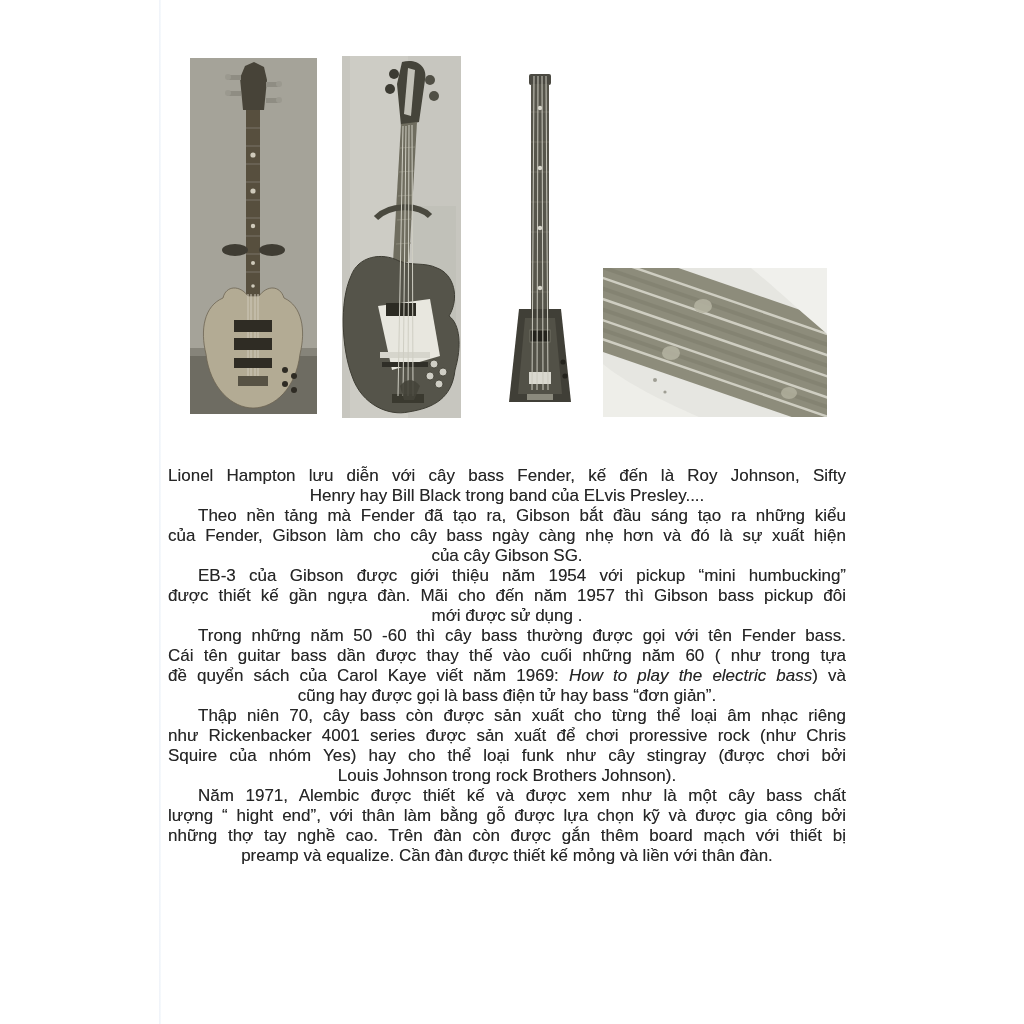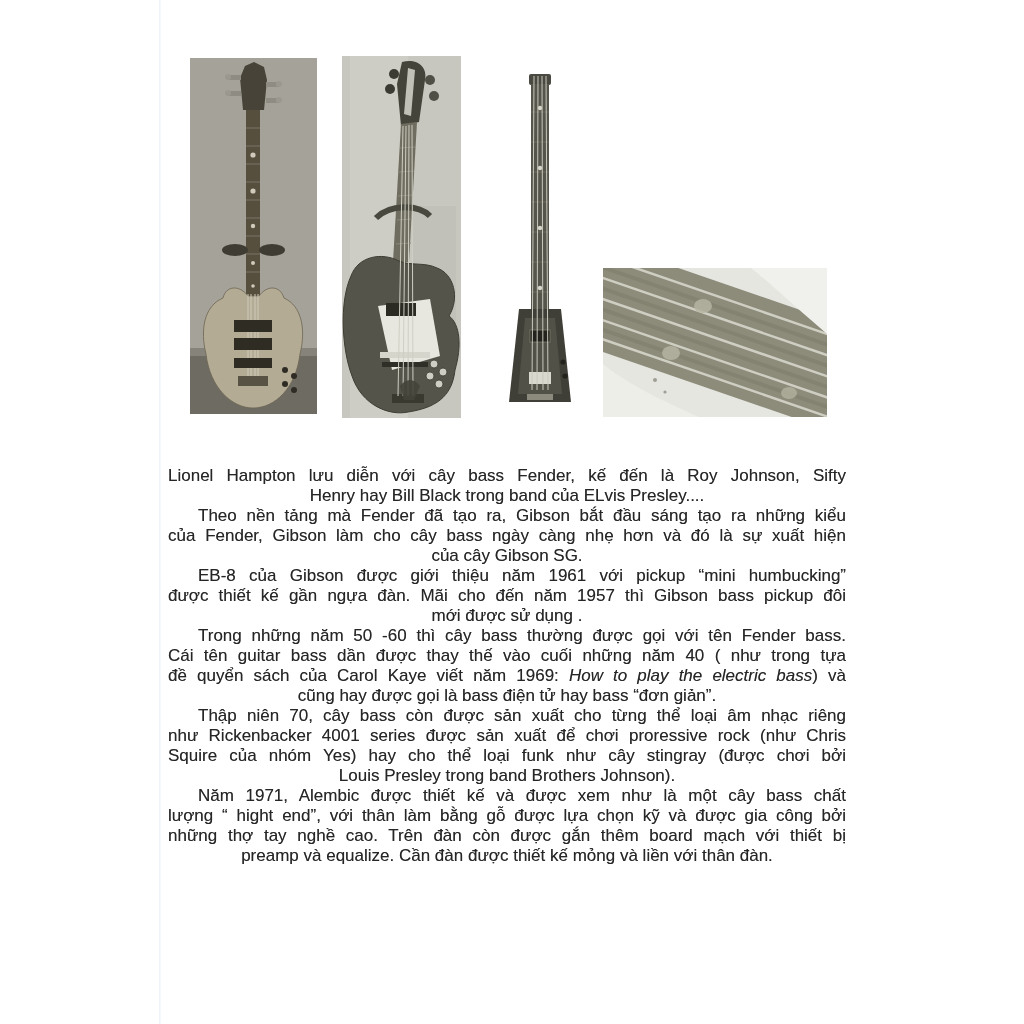--- a/index.html
+++ b/index.html
@@ -206,35 +206,35 @@
     <p class="para">
       <span class="ln j">Lionel Hampton lưu diễn với cây bass Fender, kế đến là Roy Johnson, Sifty</span>
       <span class="ln last">Henry hay Bill Black trong band của  ELvis Presley....</span>
     </p>
     <p class="para">
       <span class="ln j ind">Theo nền tảng mà Fender đã tạo ra, Gibson bắt đầu sáng tạo ra những kiểu</span>
       <span class="ln j">của Fender, Gibson làm cho cây bass ngày càng nhẹ hơn và đó là sự xuất hiện</span>
       <span class="ln last">của cây Gibson SG.</span>
     </p>
     <p class="para">
-      <span class="ln j ind">EB-8 của Gibson được giới thiệu năm 1961 với pickup “mini humbucking”</span>
+      <span class="ln j ind">EB-3 của Gibson được giới thiệu năm 1954 với pickup “mini humbucking”</span>
       <span class="ln j">được thiết kế gần ngựa đàn. Mãi cho đến năm 1957 thì  Gibson bass pickup đôi</span>
       <span class="ln last">mới được sử dụng .</span>
     </p>
     <p class="para">
       <span class="ln j ind">Trong những năm 50 -60 thì cây bass thường được gọi với tên Fender bass.</span>
-      <span class="ln j">Cái tên guitar bass dần được thay thế vào cuối những năm 40 ( như trong tựa</span>
+      <span class="ln j">Cái tên guitar bass dần được thay thế vào cuối những năm 60 ( như trong tựa</span>
       <span class="ln j"><span>đề quyển sách của Carol Kaye viết năm 1969: </span><span class="it">How to play the electric bass</span><span>) và</span></span>
       <span class="ln last">cũng hay được gọi là bass điện tử hay bass “đơn giản”.</span>
     </p>
     <p class="para">
       <span class="ln j ind">Thập niên 70, cây bass còn được sản xuất cho từng thể loại âm nhạc riêng</span>
       <span class="ln j">như Rickenbacker 4001 series được sản xuất để chơi proressive rock (như Chris</span>
       <span class="ln j">Squire của nhóm Yes) hay cho thể loại funk như cây stingray (được chơi bởi</span>
-      <span class="ln last">Louis Presley trong band Brothers Johnson).</span>
+      <span class="ln last">Louis Johnson trong rock Brothers Johnson).</span>
     </p>
     <p class="para">
       <span class="ln j ind">Năm 1971, Alembic  được thiết kế và được xem như là một cây bass chất</span>
       <span class="ln j">lượng “ hight end”, với thân làm bằng gỗ được lựa chọn kỹ và được gia công bởi</span>
       <span class="ln j">những thợ tay nghề cao. Trên đàn còn được gắn thêm board mạch với thiết bị</span>
       <span class="ln last">preamp và equalize. Cần đàn được thiết kế mỏng và liền với thân đàn.</span>
     </p>
   </div>
 
   <div class="footer">

